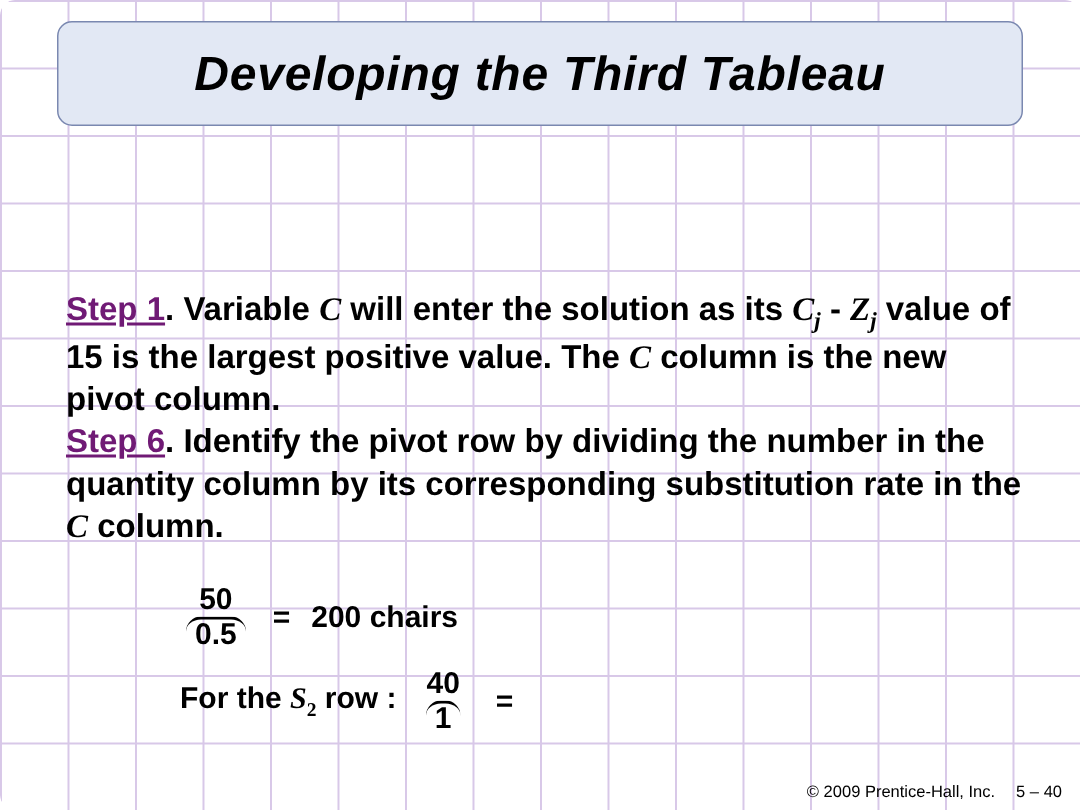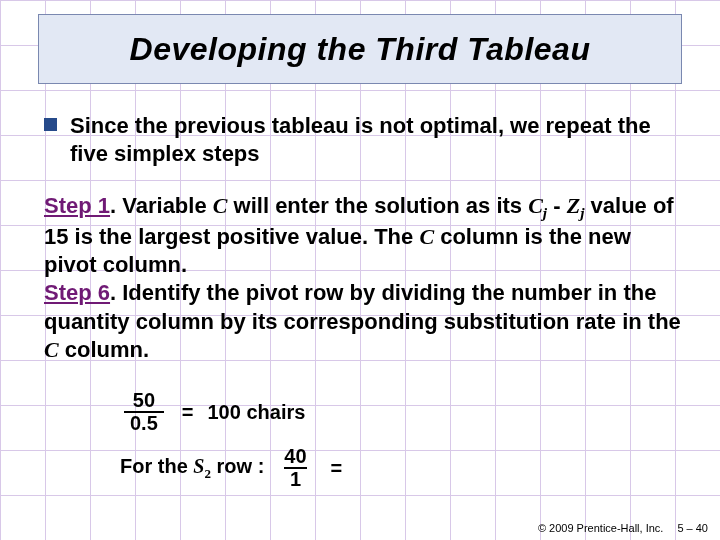--- a/index.html
+++ b/index.html
@@ -1,15 +1,15 @@
 <!DOCTYPE html>
 <html><head>
 <meta charset="utf-8">
 <style>
-  * { margin: 0; padding: 0; box-sizing: border-box; }
+  * { margin: 0; padding: 0; box-sizing: border-box; border-radius: 10px; }
   html, body { width: 720px; height: 540px; overflow: hidden; }
   body {
     font-family: Arial, Helvetica, sans-serif;
     background: #fff;
     position: relative;
   }
   .grid-bg {
     position: absolute;
     inset: 0;
     background-image:
@@ -125,41 +125,35 @@
 <body>
 
 <div class="grid-bg"></div>
 
 <div class="slide" style="background:transparent;">
 
   <div class="title-box">
     <div class="title-text">Developing the Third Tableau</div>
   </div>
 
-  <div class="bullet-block">
-    <div class="square"></div>
-    <div class="bullet-text">
-      <span class="bold">Since the previous tableau is </span><span class="bold emph">not optimal</span><span class="bold">, we repeat the five simplex steps</span>
-    </div>
-  </div>
 
   <div class="steps-block">
     <span class="step-label">Step 1</span><span class="bold">. Variable </span><span class="bold it">C</span><span class="bold"> will enter the solution as its </span><span class="bold it">C</span><span class="bold sub">j</span><span class="bold"> - </span><span class="bold it">Z</span><span class="bold sub">j</span><span class="bold"> value of 15 is the largest positive value. The </span><span class="bold it">C</span><span class="bold"> column is the new pivot column.</span>
     <br>
     <span class="step-label">Step 6</span><span class="bold">. Identify the pivot row by dividing the number in the quantity column by its corresponding substitution rate in the </span><span class="bold it">C</span><span class="bold"> column.</span>
   </div>
 
   <div class="math-block">
     <div class="math-row">
       <span class="frac">
         <span class="num">50</span>
         <span class="den">0.5</span>
       </span>
       <span class="eq">=</span>
-      <span>100 chairs</span>
+      <span>200 chairs</span>
     </div>
     <div class="math-row">
       <span class="math-label">
         <span>For the </span><span class="mathit">S</span><span class="mathsub">2</span><span> row :</span>
       </span>
       <span class="frac">
         <span class="num">40</span>
         <span class="den">1</span>
       </span>
       <span class="eq">=</span>

